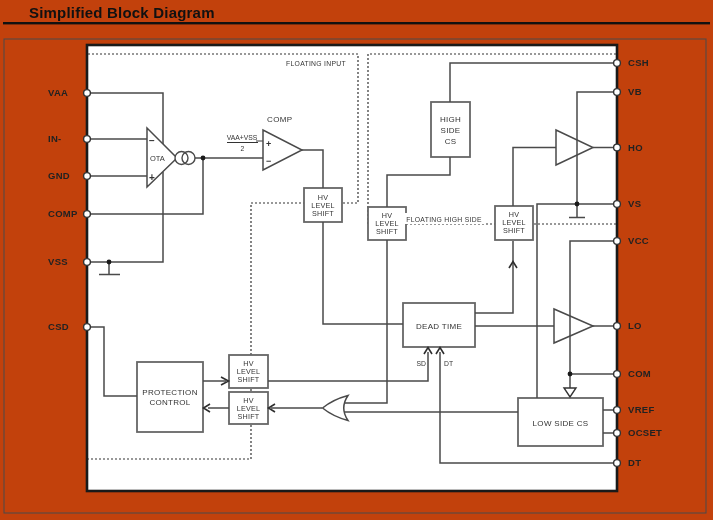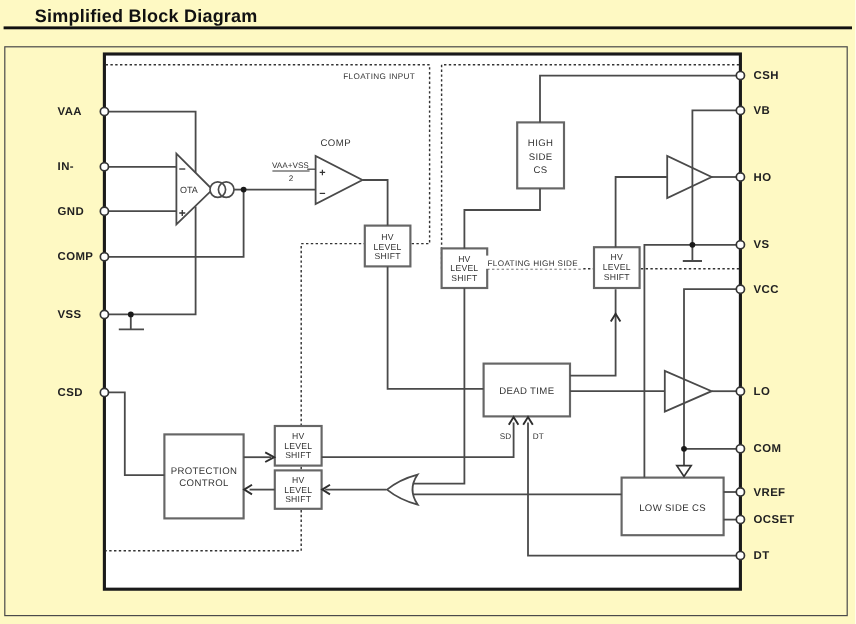--- a/index.html
+++ b/index.html
@@ -1,16 +1,16 @@
 <!DOCTYPE html>
 <html><head>
 <meta charset="utf-8">
 <style>
   html,body{margin:0;padding:0;background:#fff;}
-  #stage{position:relative;width:713px;height:520px;background:#fef9c3;overflow:hidden;
+  #stage{position:relative;width:713px;height:520px;background:#c2410c;overflow:hidden;
          font-family:"Liberation Sans",sans-serif;}
   svg{position:absolute;left:0;top:0;}
   text{font-family:"Liberation Sans",sans-serif;fill:#222;}
   .title{font-size:15px;font-weight:bold;fill:#111;letter-spacing:.2px;}
   .pin{font-size:9.5px;font-weight:bold;letter-spacing:.3px;}
   .blk{font-size:7.2px;fill:#333;letter-spacing:.2px;}
   .blk8{font-size:8px;fill:#333;letter-spacing:.3px;}
   .reg{font-size:6.8px;fill:#333;letter-spacing:.3px;}
   .sig{font-size:6.8px;fill:#333;}
   .amp{font-size:7.5px;fill:#333;}

